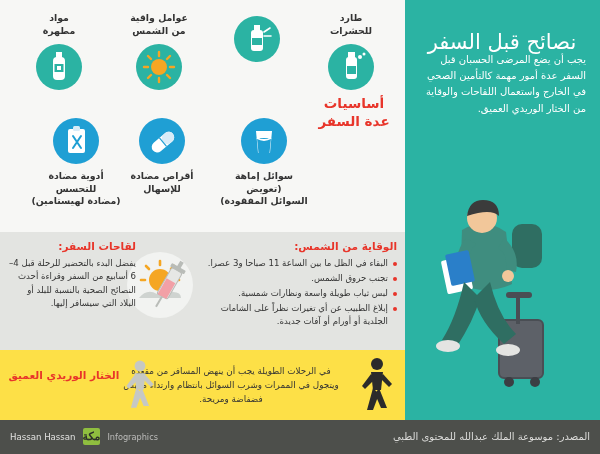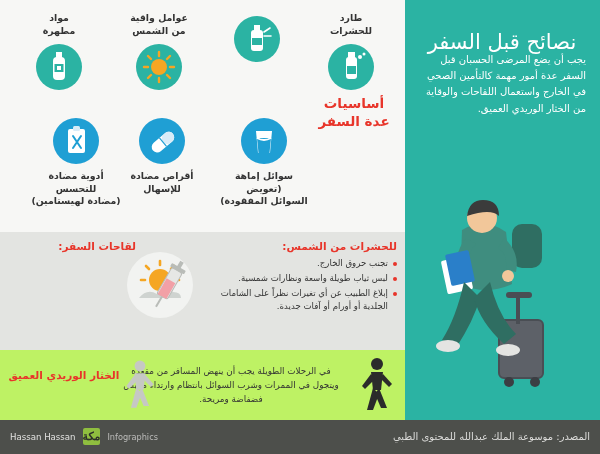--- a/index.html
+++ b/index.html
@@ -80,21 +80,21 @@
   .band-para { font-size: 8.6px; color: #333; line-height: 1.55; text-align: right; }
 
   .sun-badge {
     position: absolute; top: 20px; right: 212px; width: 66px; height: 66px;
     border-radius: 50%; background: #f2f3f1;
   }
   .syringe-badge { position: absolute; top: 26px; left: 146px; width: 44px; height: 56px; }
 
   
   .walk {
-    position: absolute; top: 350px; left: 0; width: 405px; height: 70px; background: #bef264;
+    position: absolute; top: 350px; left: 0; width: 405px; height: 70px; background: #fde047;
   }
   .walk-title {
     position: absolute; top: 18px; left: 8px; width: 112px; text-align: center;
     color: #e8352a; font-weight: bold; font-size: 10.5px; direction: rtl; line-height: 1.35;
   }
   .walk-text {
     position: absolute; top: 14px; right: 60px; width: 228px; direction: rtl;
     font-size: 8.8px; color: #333; line-height: 1.6; text-align: center;
   }
   .walker { position: absolute; }
@@ -254,23 +254,24 @@
             <path d="M20 18 l8 12 M28 18 l-8 12" stroke="#1f9fd4" stroke-width="2" stroke-linecap="round"></path>
           </svg>
         </div>
         <div class="cap">أدوية مضادة للتحسس<br>(مضادة لهيستامين)</div>
       </div>
     </div>
 
     <div class="band">
 
       <div class="band-left">
-        <div class="band-h">للحشرات من الشمس:</div>
+        <div class="band-h">الوقاية من الشمس:</div>
         <ul class="band-list">
-          <li>تجنب حروق الخارج.</li>
+          <li>البقاء في الظل ما بين الساعة 11 صباحا و3 عصرا.</li>
+          <li>تجنب حروق الشمس.</li>
           <li>لبس ثياب طويلة واسعة ونظارات شمسية.</li>
           <li>إبلاغ الطبيب عن أي تغيرات نظراً على الشامات الجلدية أو أورام أو آفات جديدة.</li>
         </ul>
       </div>
 
       <div class="sun-badge">
         <svg viewBox="0 0 66 66" width="66" height="66">
           <circle cx="33" cy="28" r="11" fill="#f5a623"></circle>
           <g stroke="#f5a623" stroke-width="2.6" stroke-linecap="round">
             <line x1="33" y1="9" x2="33" y2="13"></line>
@@ -278,20 +279,21 @@
             <line x1="48" y1="28" x2="52" y2="28"></line>
             <line x1="19" y1="14" x2="22" y2="17"></line>
             <line x1="47" y1="14" x2="44" y2="17"></line>
           </g>
           <path d="M12 46 q8 -10 18 -4 q6 -10 16 -2 q8 0 8 6 z" fill="#cfd3d0"></path>
         </svg>
       </div>
 
       <div class="band-right">
         <div class="band-h">لقاحات السفر:</div>
+        <div class="band-para">يفضل البدء بالتحضير للرحلة قبل 4–6 أسابيع من السفر وقراءة أحدث النصائح الصحية بالنسبة للبلد أو البلاد التي سيسافر إليها.</div>
       </div>
 
       <svg class="syringe-badge" viewBox="0 0 44 56" width="44" height="56">
         <g transform="rotate(30 22 28)">
           <rect x="16" y="10" width="12" height="30" rx="2" fill="#e6e7e5" stroke="#b9bcb8" stroke-width="1"></rect>
           <rect x="17" y="22" width="10" height="18" fill="#f2a0a6"></rect>
           <rect x="14" y="6" width="16" height="4" rx="1" fill="#b9bcb8"></rect>
           <rect x="20" y="0" width="4" height="7" fill="#b9bcb8"></rect>
           <rect x="21" y="40" width="2" height="12" fill="#b9bcb8"></rect>
         </g>

